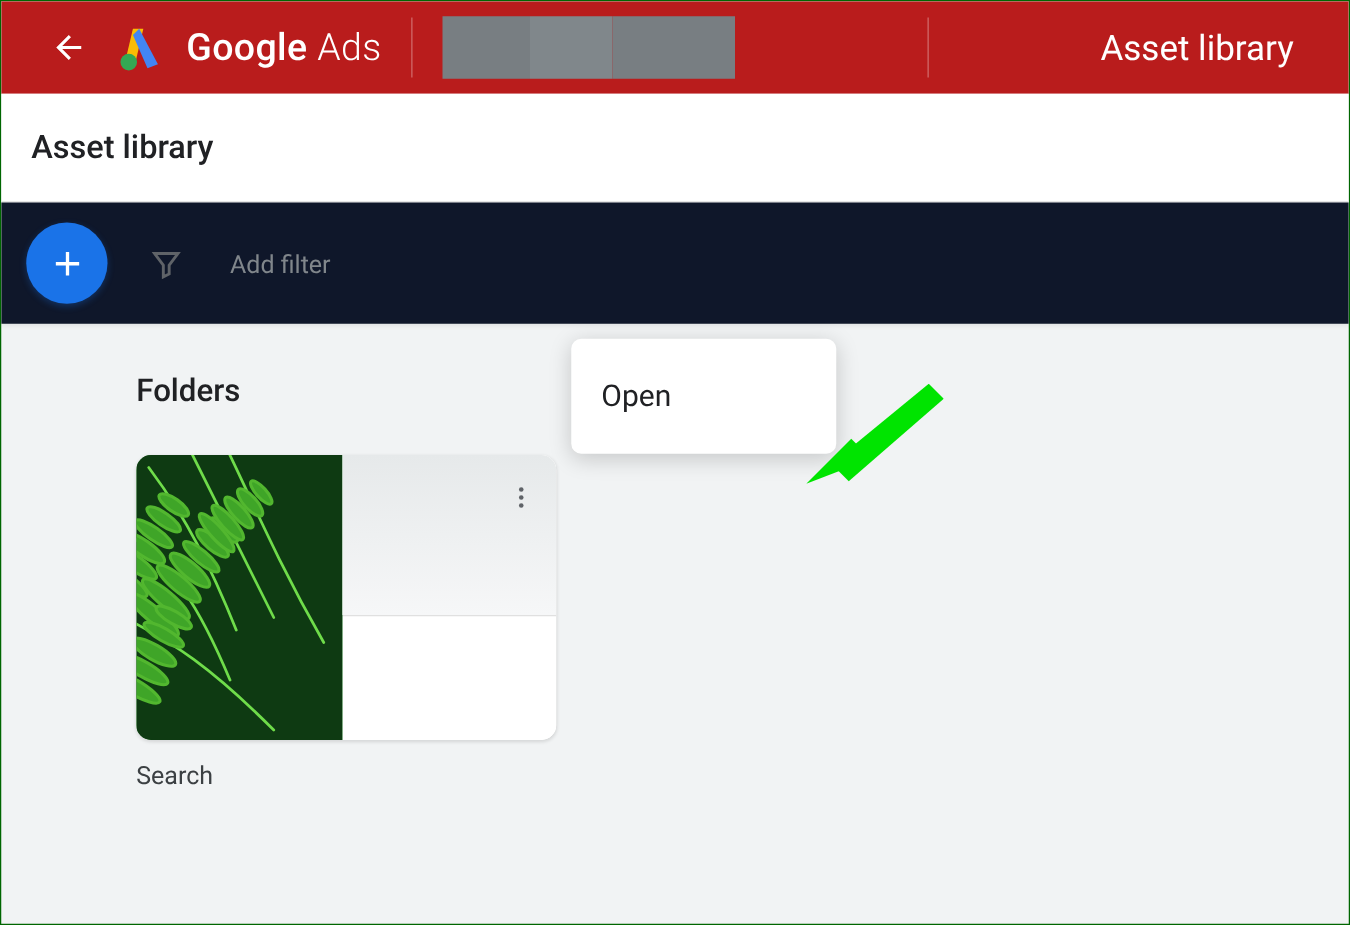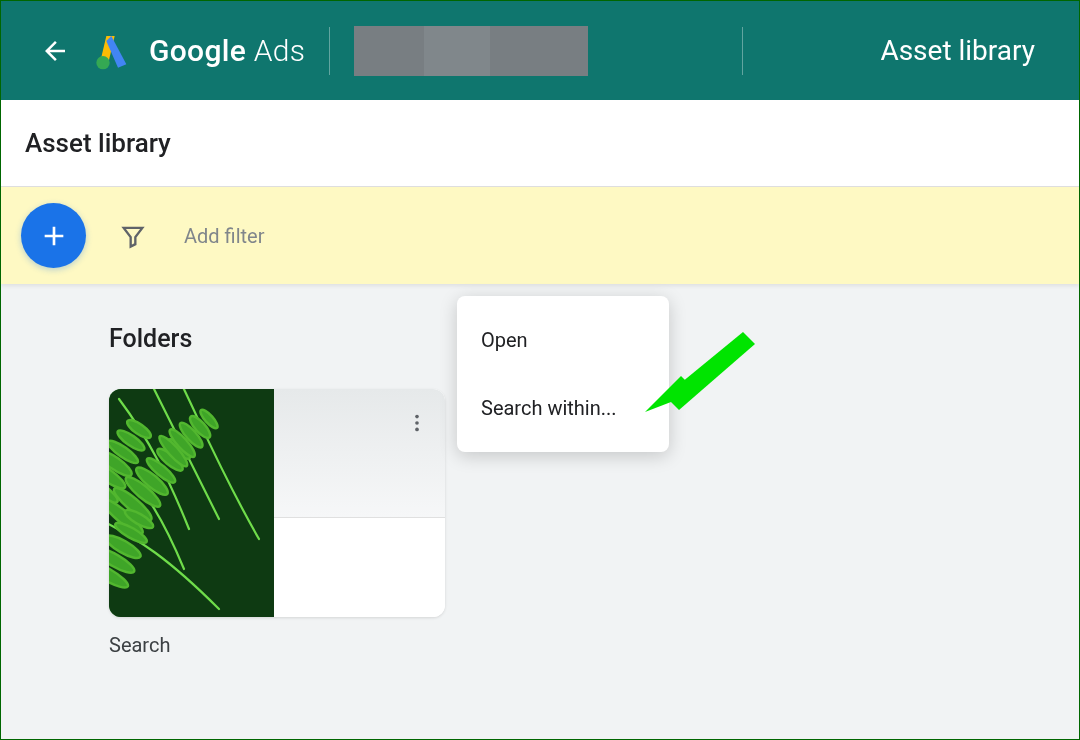--- a/index.html
+++ b/index.html
@@ -4,22 +4,22 @@
 <style>
   * { box-sizing: border-box; margin: 0; padding: 0; }
   body {
     width: 1080px; height: 740px;
     font-family: -apple-system, BlinkMacSystemFont, "Segoe UI", Roboto, Arial, sans-serif;
     background: #f1f3f4;
     overflow: hidden;
     border: 1px solid #006600;
   }
   .header {
-    height: 99px;
-    background: #0f766e;
+    height: 74px;
+    background: #b91c1c;
     display: flex;
     align-items: center;
     padding: 0 20px 0 34px;
     color: #fff;
   }
   .back-btn {
     width: 40px; height: 40px;
     display: flex; align-items: center; justify-content: center;
     cursor: pointer; margin-right: 18px;
   }
@@ -47,21 +47,21 @@
   }
 
   .subhead {
     background: #fff;
     padding: 28px 24px 28px 24px;
     border-bottom: 1px solid #e0e0e0;
   }
   .subhead h1 { font-size: 26px; font-weight: 500; color: #202124; }
 
   .filterbar {
-    background: #fef9c3;
+    background: #0f172a;
     display: flex;
     align-items: center;
     padding: 16px 20px;
     gap: 28px;
     box-shadow: 0 2px 4px rgba(0,0,0,.08);
   }
   .fab {
     width: 65px; height: 65px; border-radius: 50%;
     background: #1a73e8;
     display: flex; align-items: center; justify-content: center;
@@ -123,21 +123,21 @@
     position: absolute; left: 456px; top: 12px;
     width: 212px;
     background: #fff;
     border-radius: 8px;
     box-shadow: 0 4px 18px rgba(0,0,0,.18);
     padding: 16px 0;
     z-index: 10;
   }
   .menu-item {
     padding: 16px 24px;
-    font-size: 20px; color: #202124;
+    font-size: 24px; color: #202124;
     cursor: pointer;
   }
   .menu-item + .menu-item { margin-top: 12px; }
 
   .arrow {
     position: absolute;
     left: 644px; top: 48px;
     z-index: 20;
     pointer-events: none;
   }
@@ -254,21 +254,20 @@
           </div>
         </div>
         <div class="folder-bottom"></div>
       </div>
     </div>
     <div class="folder-name">Search</div>
   </div>
 
   <div class="menu">
     <div class="menu-item">Open</div>
-    <div class="menu-item">Search within...</div>
   </div>
 
   <svg class="arrow" width="110" height="100" viewBox="0 0 110 100">
     <g fill="#00e400">
       <polygon points="0,80 36,44 52,60"></polygon>
       <polygon points="20,64 98,0 110,12 34,78"></polygon>
     </g>
   </svg>
 </div>
 

